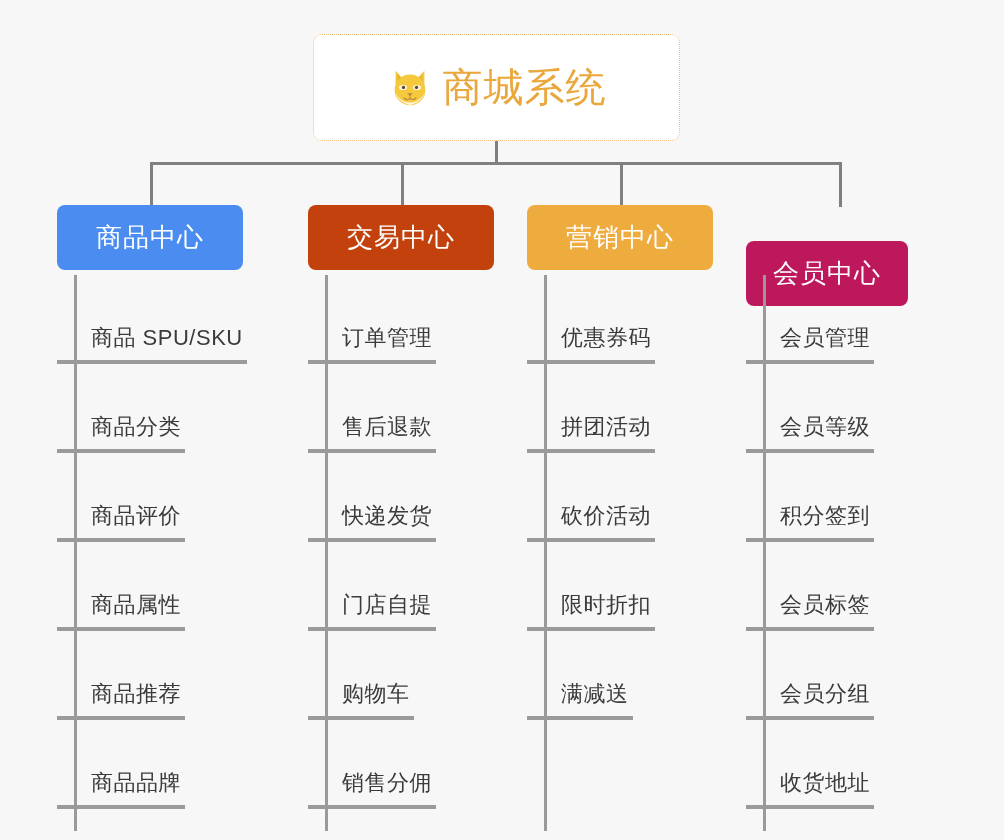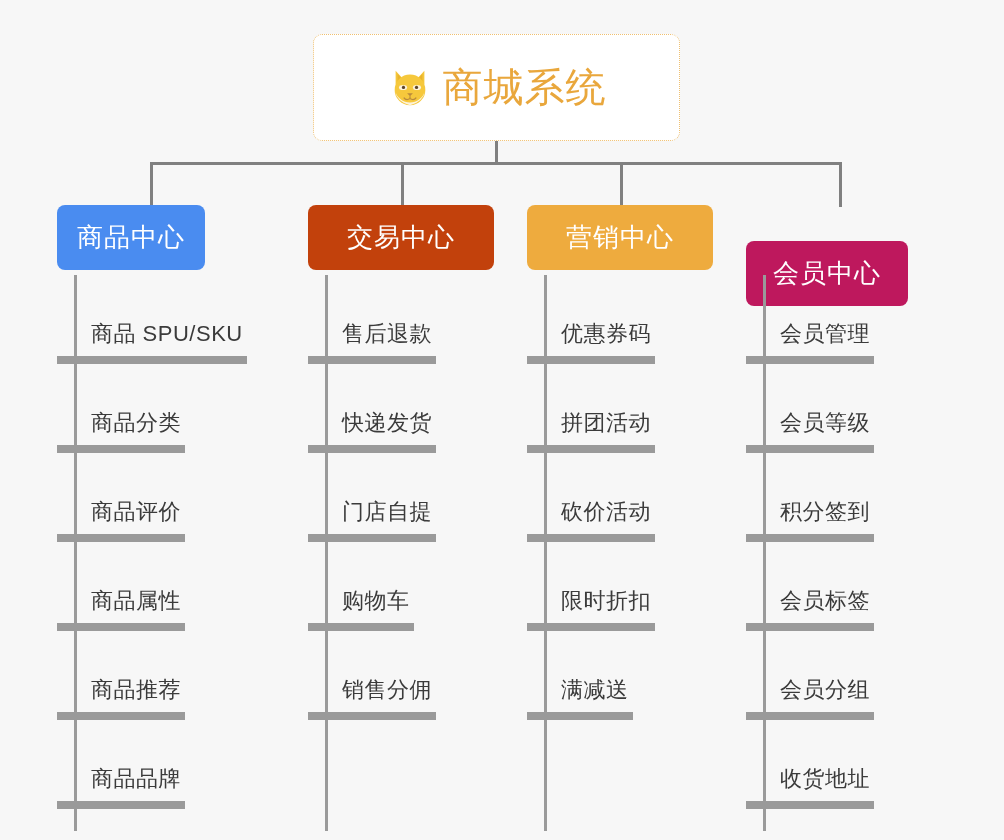--- a/index.html
+++ b/index.html
@@ -97,21 +97,21 @@
     display: flex;
     align-items: flex-end;
     box-sizing: border-box;
   }
   .leaf-label {
     position: relative;
     font-size: 22px;
     color: #3b3b3b;
     white-space: nowrap;
     padding: 0 4px 7px 34px;
-    border-bottom: 8px solid #8b5cf6;
+    border-bottom: 4px solid #8b5cf6;
     letter-spacing: 0.5px;
   }
 </style>
 </head>
 <body style="background: rgb(247, 247, 247);">
 
 <div id="mindmap">
 
   <div class="root-node" style="background: rgb(255, 255, 255); border-color: rgb(240, 192, 112);">
     <span class="root-emoji">
@@ -136,21 +136,21 @@
   </div>
 
   <div class="conn conn-v" style="left: 495px; top: 141px; height: 24px; background-color: rgb(128, 128, 128);"></div>
   <div class="conn conn-h" style="left: 150px; top: 162px; width: 692px; background-color: rgb(128, 128, 128);"></div>
   <div class="conn conn-v" style="left: 150px; top: 162px; height: 45px; background-color: rgb(128, 128, 128);"></div>
   <div class="conn conn-v" style="left: 401px; top: 162px; height: 45px; background-color: rgb(128, 128, 128);"></div>
   <div class="conn conn-v" style="left: 620px; top: 162px; height: 45px; background-color: rgb(128, 128, 128);"></div>
   <div class="conn conn-v" style="left: 839px; top: 162px; height: 45px; background-color: rgb(128, 128, 128);"></div>
 
   <div class="branch" style="left:57px; width:250px;">
-    <div class="branch-header" style="width: 148px; background-color: rgb(74, 140, 240);">
+    <div class="branch-header" style="width: 186px; background-color: rgb(74, 140, 240);">
       <span>商品中心</span>
     </div>
     <div class="branch-spine" style="left: 17px; top: 70px; height: 556px; background-color: rgb(154, 154, 154);"></div>
     <div class="leaf-list" style="top:70px;">
       <div class="leaf-item">
           <span class="leaf-label" style="border-bottom-color: rgb(154, 154, 154);">商品 SPU/SKU</span>
         </div>
       <div class="leaf-item">
           <span class="leaf-label" style="border-bottom-color: rgb(154, 154, 154);">商品分类</span>
         </div>
@@ -169,20 +169,23 @@
     </div>
   </div>
 
   <div class="branch" style="left:308px; width:220px;">
     <div class="branch-header" style="width: 186px; background-color: #c2410c;">
       <span>交易中心</span>
     </div>
     <div class="branch-spine" style="left: 17px; top: 70px; height: 556px; background-color: rgb(154, 154, 154);"></div>
     <div class="leaf-list" style="top:70px;">
       <div class="leaf-item">
+          <span class="leaf-label" style="border-bottom-color: rgb(154, 154, 154);">订单管理</span>
+        </div>
+      <div class="leaf-item">
           <span class="leaf-label" style="border-bottom-color: rgb(154, 154, 154);">售后退款</span>
         </div>
       <div class="leaf-item">
           <span class="leaf-label" style="border-bottom-color: rgb(154, 154, 154);">快递发货</span>
         </div>
       <div class="leaf-item">
           <span class="leaf-label" style="border-bottom-color: rgb(154, 154, 154);">门店自提</span>
         </div>
       <div class="leaf-item">
           <span class="leaf-label" style="border-bottom-color: rgb(154, 154, 154);">购物车</span>

